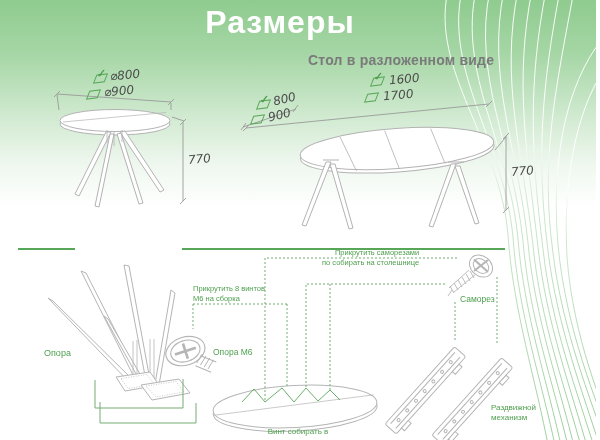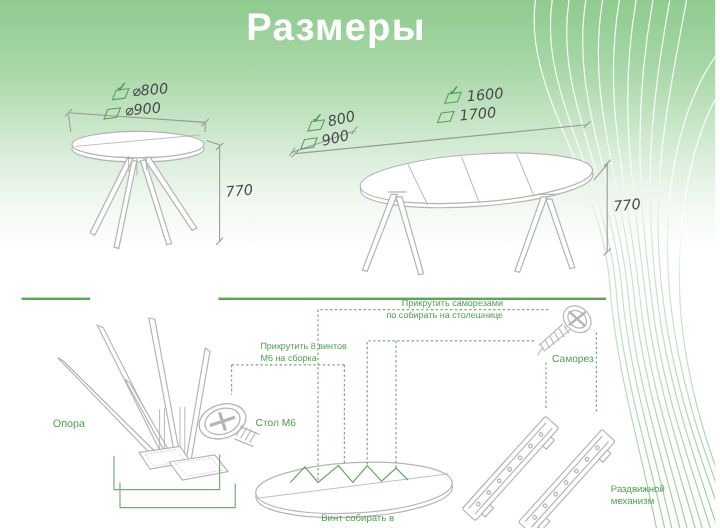--- a/index.html
+++ b/index.html
@@ -199,45 +199,46 @@
   </svg>
 
   <div class="title">Размеры</div>
 
   <span class="cb checked" style="left:95px;top:74px;"></span>
   <span class="dimlabel" style="left:110px;top:68px;">⌀800</span>
   <span class="cb" style="left:88px;top:90px;"></span>
   <span class="dimlabel" style="left:104px;top:84px;">⌀900</span>
   <span class="dimlabel" style="left:188px;top:152px;">770</span>
 
+  <div class="sec-h" style="left:308px;top:52px;">Стол в разложенном виде</div>
   <span class="cb checked" style="left:372px;top:77px;"></span>
   <span class="dimlabel" style="left:389px;top:72px;">1600</span>
   <span class="cb" style="left:366px;top:93px;"></span>
   <span class="dimlabel" style="left:383px;top:88px;">1700</span>
   <span class="cb checked" style="left:258px;top:100px;"></span>
   <span class="dimlabel tilt" style="left:273px;top:92px;">800</span>
   <span class="cb" style="left:252px;top:115px;"></span>
   <span class="dimlabel tilt" style="left:268px;top:108px;">900</span>
   <span class="dimlabel" style="left:511px;top:164px;">770</span>
 
   <div class="divider-line" style="left:18px;top:248px;width:57px;"></div>
   <div class="divider-line" style="left:182px;top:248px;width:323px;"></div>
 
-  <div class="note" style="left:193px;top:284px;margin-left:24px;">
+  <div class="note" style="left:193px;top:284px;">
     <div>Прикрутить 8 винтов</div>
     <div>М6 на сборка</div>
   </div>
   <div class="note" style="left:322px;top:248px;text-align:right;">
     <div>Прикрутить саморезами</div>
     <div>по собирать на столешнице</div>
   </div>
   <div class="partlabel" style="left:44px;top:348px;">Опора</div>
-  <div class="partlabel" style="left:213px;top:347px;font-size:8.5px;">Стол М6</div>
+  <div class="partlabel" style="left:213px;top:347px;font-size:8.5px;">Опора М6</div>
   <div class="partlabel" style="left:460px;top:294px;font-size:8.5px;">Саморез</div>
-  <div class="note" style="left:509px;top:403px;font-size:8px;">
+  <div class="note" style="left:491px;top:403px;font-size:8px;">
     <div>Раздвижной</div>
     <div>механизм</div>
   </div>
   <div class="note center" style="left:252px;top:427px;width:92px;font-size:8px;">
     <div>Винт собирать в</div>
     <div>сложенном виде</div>
   </div>
 
 </div>
 

